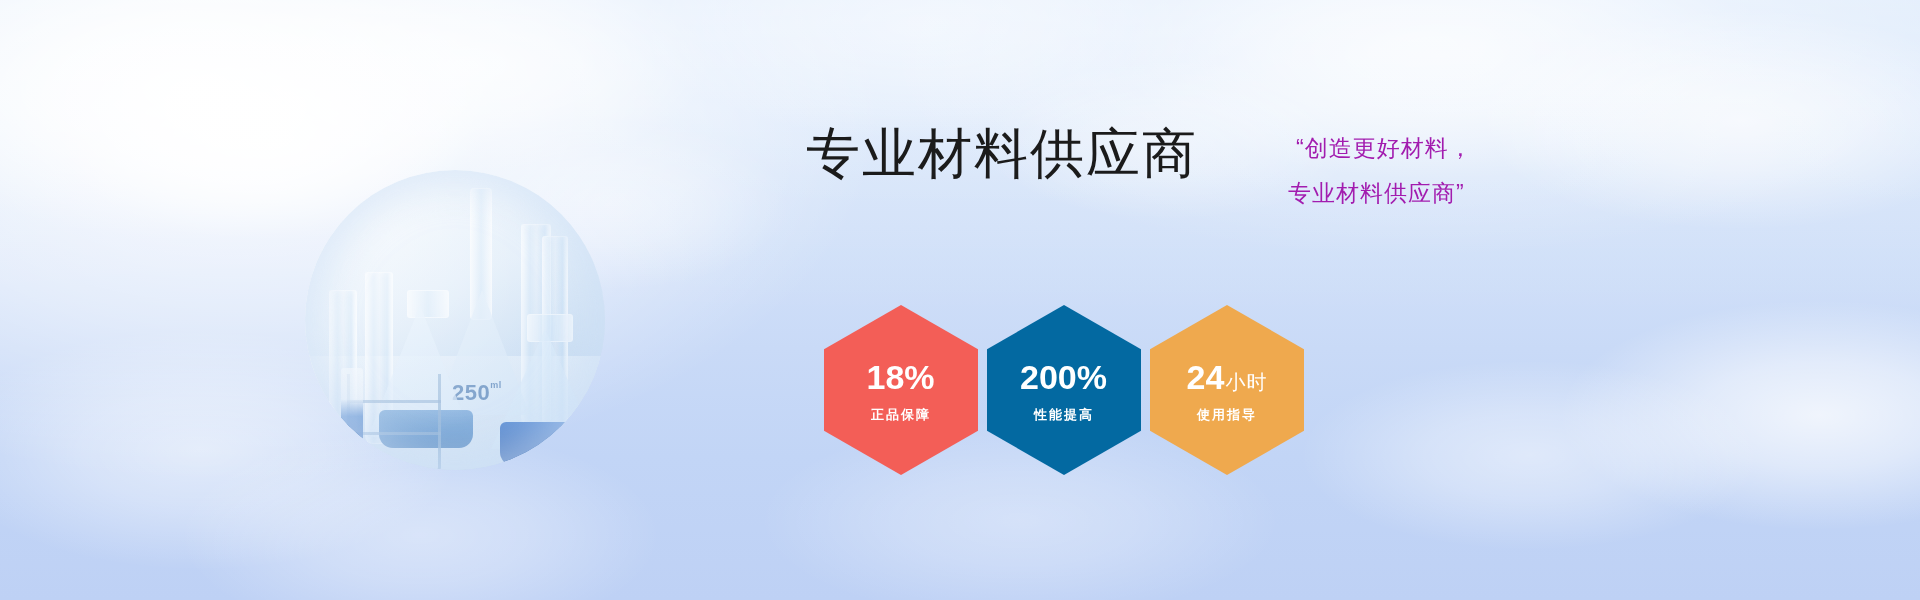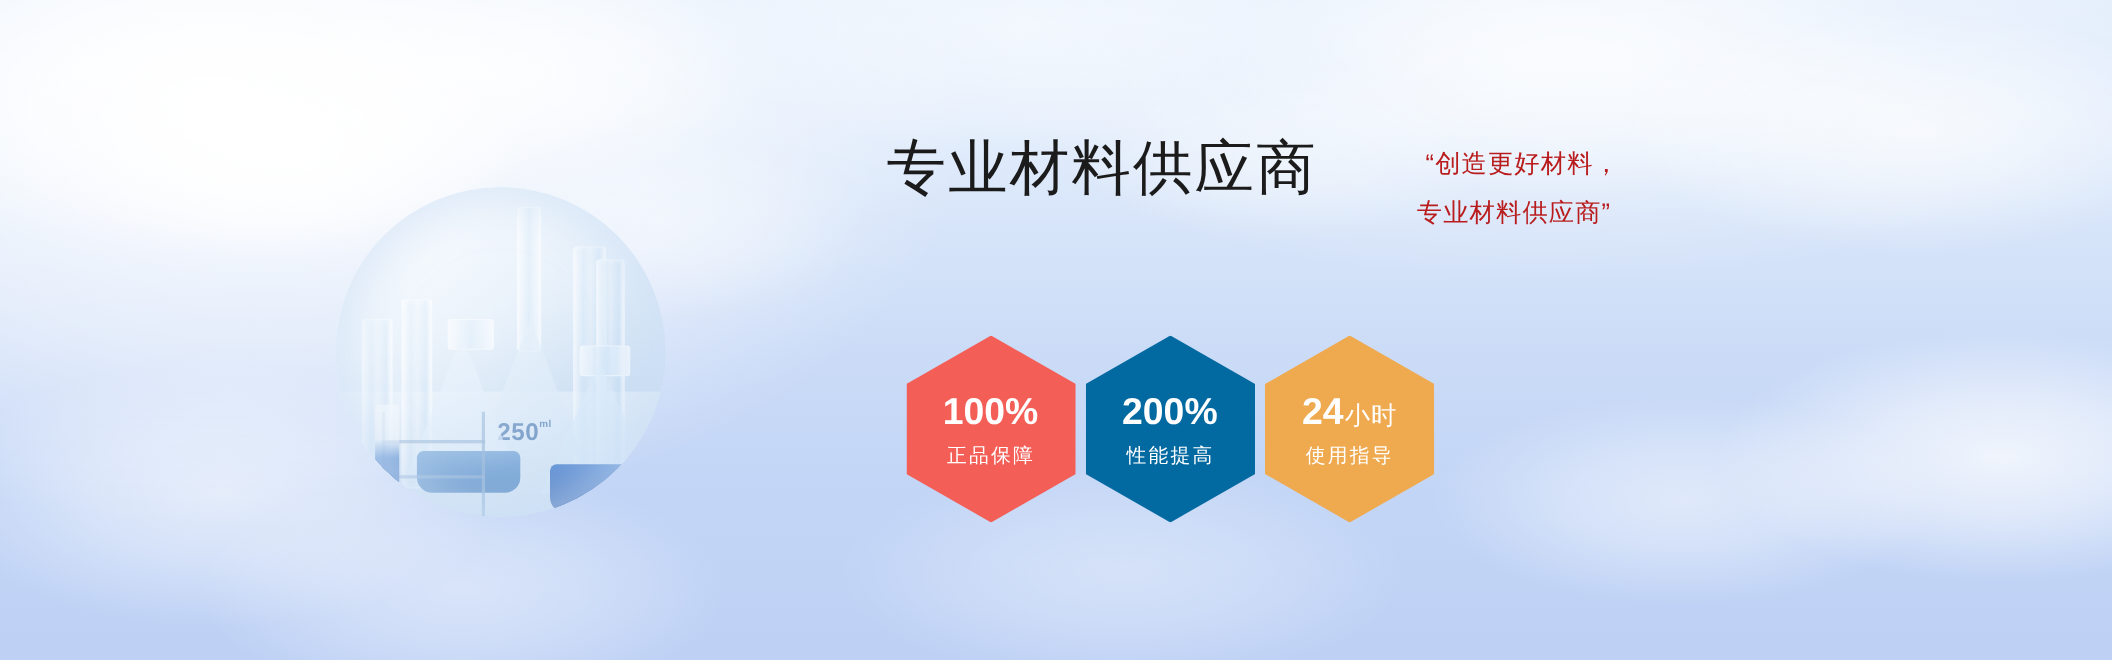--- a/index.html
+++ b/index.html
@@ -221,21 +221,21 @@
     white-space: nowrap;
   }
 
   
   .tagline {
     position: absolute;
     left: 1288px;
     top: 126px;
     font-size: 23px;
     line-height: 1.95;
-    color: #b91c1c;
+    color: #a21caf;
     letter-spacing: 1px;
     white-space: nowrap;
   }
   .tagline .line-1 { padding-left: 8px; }
   .tagline .line-2 { padding-left: 0px; }
 
   
   .hex-row {
     position: absolute;
     left: 824px;
@@ -257,28 +257,28 @@
   .hex-big {
     font-size: 34px;
     font-weight: 700;
     line-height: 1;
     letter-spacing: 0px;
     display: flex;
     align-items: baseline;
     margin-bottom: 14px;
   }
   .hex-big .unit {
-    font-size: 23px;
+    font-size: 20px;
     font-weight: 500;
     margin-left: 1px;
     letter-spacing: 1px;
   }
   .hex-sub {
-    font-size: 18px;
-    font-weight: 400;
+    font-size: 13px;
+    font-weight: 700;
     letter-spacing: 2px;
     line-height: 1;
   }
 </style>
 </head>
 <body>
 
 <div class="banner">
 
   <div class="sky-base"></div>
@@ -329,21 +329,21 @@
   <div class="headline">专业材料供应商</div>
 
   <div class="tagline">
     <div class="line-1">“创造更好材料，</div>
     <div class="line-2">专业材料供应商”</div>
   </div>
 
   <div class="hex-row">
     <div class="hex" style="background: rgb(243, 94, 87);">
       <div class="hex-big">
-        <span>100%</span>
+        <span>18%</span>
           <span class="unit"></span>
       </div>
       <div class="hex-sub">正品保障</div>
     </div>
 
     <div class="hex" style="background: #0369a1;">
       <div class="hex-big">
         <span>200%</span>
           <span class="unit"></span>
       </div>

